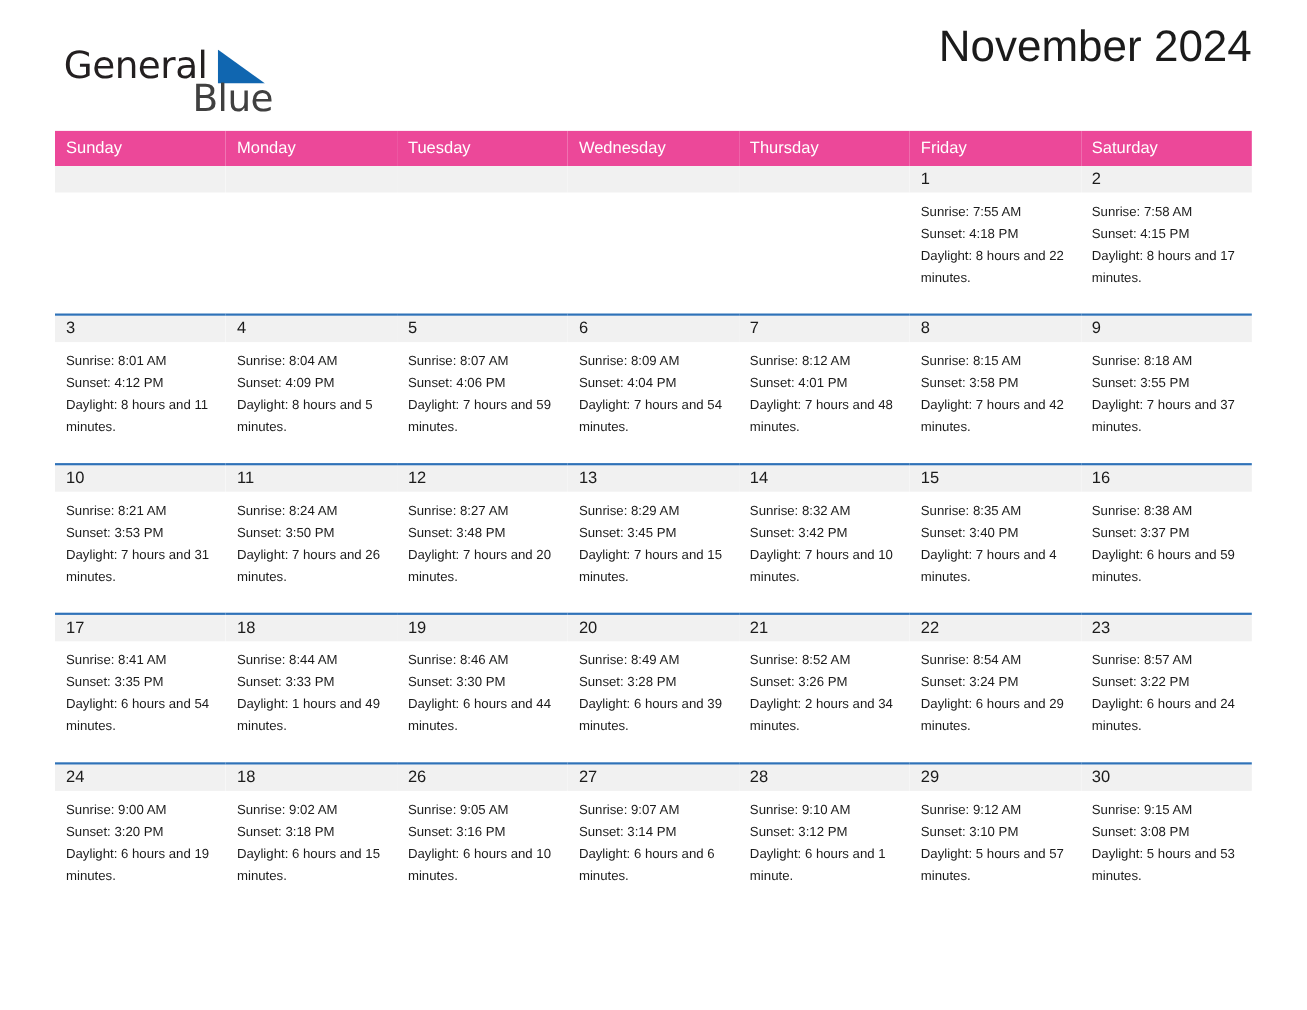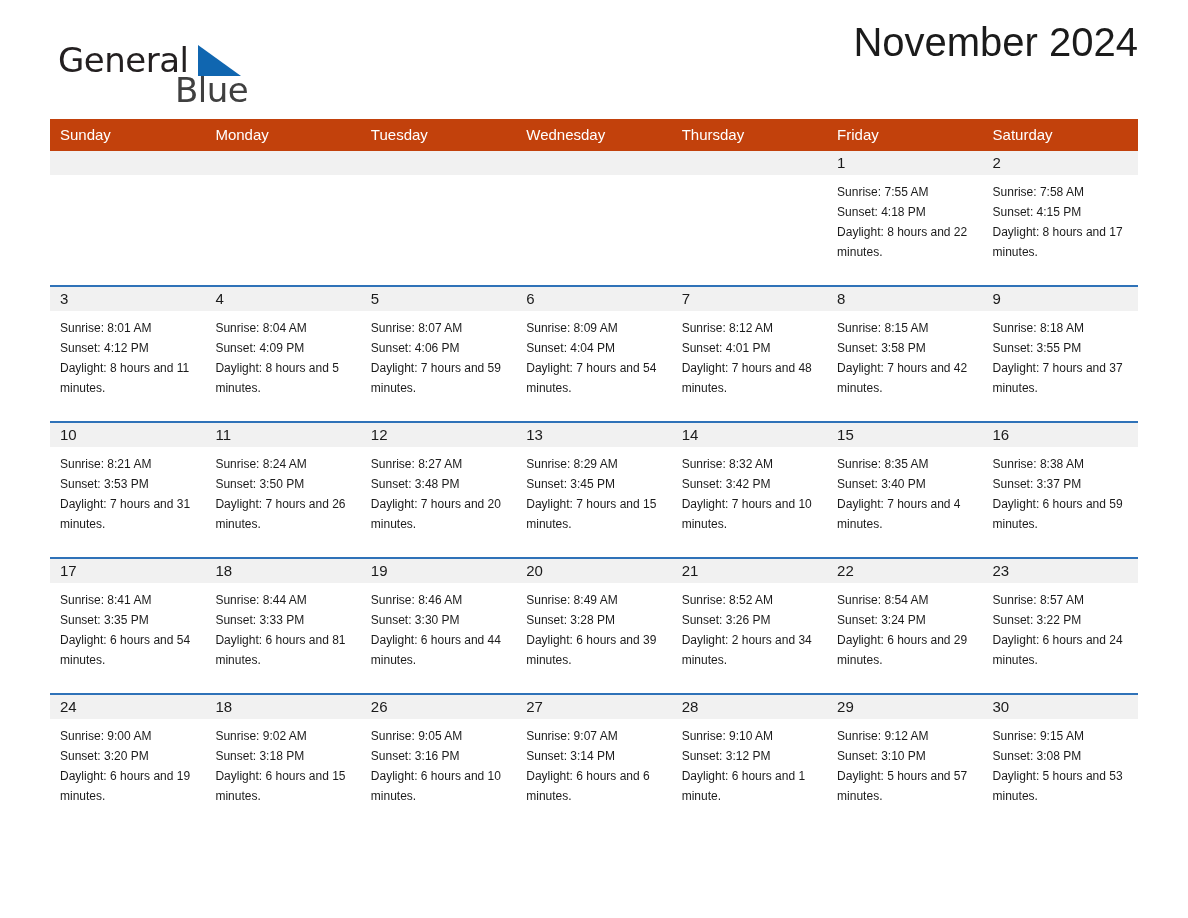--- a/index.html
+++ b/index.html
@@ -91,21 +91,21 @@
 
   
   .calendar {
     width: 1088px;
     border-collapse: collapse;
     table-layout: fixed;
     margin-top: 9px;
   }
 
   .calendar thead th {
-    background: #c2410c;
+    background: #ec4899;
     color: #ffffff;
     font-size: 15px;
     font-weight: 400;
     text-align: left;
     padding: 6px 0 7px 10px;
     height: 19px;
     border: none;
   }
 
   .calendar tbody td {
@@ -335,21 +335,21 @@
               <div>Sunrise: 8:41 AM</div>
               <div>Sunset: 3:35 PM</div>
               <div class="daylight">Daylight: 6 hours and 54 minutes.</div>
             </div>
           </td>
           <td>
             <div class="daynum">18</div>
             <div class="info">
               <div>Sunrise: 8:44 AM</div>
               <div>Sunset: 3:33 PM</div>
-              <div class="daylight">Daylight: 6 hours and 81 minutes.</div>
+              <div class="daylight">Daylight: 1 hours and 49 minutes.</div>
             </div>
           </td>
           <td>
             <div class="daynum">19</div>
             <div class="info">
               <div>Sunrise: 8:46 AM</div>
               <div>Sunset: 3:30 PM</div>
               <div class="daylight">Daylight: 6 hours and 44 minutes.</div>
             </div>
           </td>

